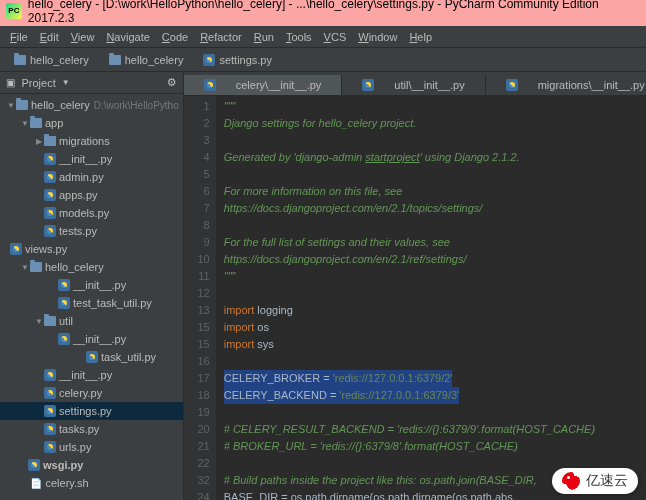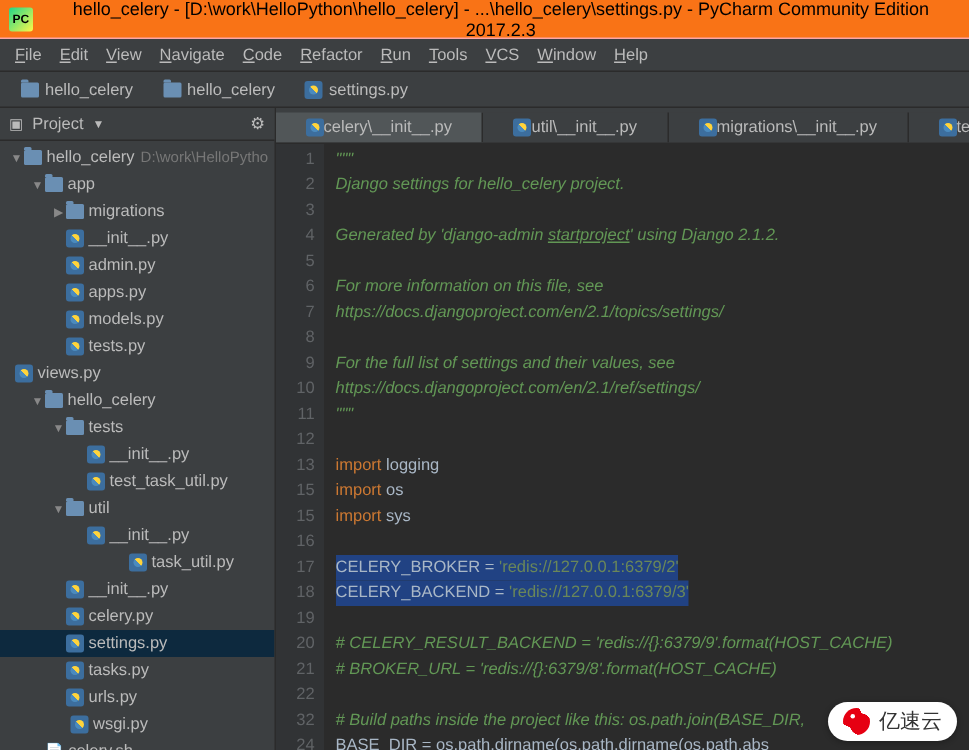--- a/index.html
+++ b/index.html
@@ -1,18 +1,18 @@
 <!DOCTYPE html>
 <html><head>
 <meta charset="utf-8">
 <style>
 * { margin: 0; padding: 0; box-sizing: border-box; font-family: "Segoe UI", Arial, sans-serif; }
 body { width: 646px; height: 500px; background: #3c3f41; color: #bbb; font-size: 11px; overflow: hidden; position: relative; }
 
-.titlebar { height: 26px; background: #f97316; color: #000; display: flex; align-items: center; padding: 0 6px; border-bottom: 1px solid #fca5a5; font-size: 12px; text-align: center; }
+.titlebar { height: 26px; background: #fca5a5; color: #000; display: flex; align-items: center; padding: 0 6px; border-bottom: 5px solid #fca5a5; font-size: 12px; }
 .titlebar .icon { width: 16px; height: 16px; background: linear-gradient(135deg,#21d789,#fcf84a); margin-right: 6px; border-radius: 2px; display:flex; align-items:center; justify-content:center; font-size:8px; font-weight:bold; color:#000;}
 
 .menubar { height: 22px; background: #3c3f41; display: flex; align-items: center; padding: 0 4px; gap: 0; border-bottom: 1px solid #2b2b2b; }
 .menubar span { padding: 2px 6px; color: #bbb; cursor: pointer; }
 .menubar span u { text-decoration: underline; }
 
 .tabbar1 { height: 24px; background: #3c3f41; display: flex; align-items: center; padding: 0 6px; gap: 4px; border-bottom: 1px solid #2b2b2b; }
 .tabbar1 .tab { display: flex; align-items: center; gap: 4px; padding: 2px 8px; color: #bbb; }
 .folder-icon { width: 12px; height: 10px; background: #6a8fb3; border-radius: 1px; display:inline-block; position:relative; }
 .folder-icon::before { content:''; position:absolute; top:-2px; left:0; width:5px; height:2px; background:#6a8fb3; border-radius:1px 1px 0 0;}
@@ -28,21 +28,21 @@
 .tree-row { display:flex; align-items:center; height:18px; padding-right:4px; white-space:nowrap; color:#bbb; }
 .tree-row.selected { background:#0d293e; }
 .arrow { width:10px; text-align:center; font-size:8px; color:#888; }
 .arrow.open::before { content:'▼'; }
 .arrow.closed::before { content:'▶'; }
 .tree-label { margin-left:3px; }
 .dimmed { color:#777; margin-left:4px; font-size:10px; }
 
 .editor-area { flex:1; display:flex; flex-direction:column; background:#2b2b2b; }
 .editor-tabs { height:24px; background:#3c3f41; display:flex; align-items:flex-end; border-bottom:1px solid #2b2b2b; overflow:hidden; }
-.etab { display:flex; align-items:center; gap:0; padding:4px 20px; background:#3c3f41; color:#bbb; font-size:11px; border-right:1px solid #2b2b2b; }
+.etab { display:flex; align-items:center; gap:20px; padding:4px 20px; background:#3c3f41; color:#bbb; font-size:11px; border-right:1px solid #2b2b2b; }
 .etab.active { background:#515658; }
 .editor-body { flex:1; display:flex; font-family: "Consolas","Menlo",monospace; font-size:11px; overflow:hidden; }
 .gutter { width:32px; background:#313335; color:#606366; text-align:right; padding:2px 6px 2px 0; line-height:17px; }
 .code { flex:1; padding:2px 0 2px 8px; line-height:17px; white-space:pre; color:#a9b7c6; }
 .c-comment { color:#629755; font-style:italic; }
 .c-kw { color:#cc7832; }
 .c-str { color:#6a8759; }
 .c-id { color:#a9b7c6; }
 .sel { background:#214283; display:inline-block; }
 .c-under { text-decoration: underline; }
@@ -142,25 +142,20 @@
         <div class="tree-row" style="">
           <span class="arrow "></span>
           <span class="pyfile-icon"></span>
           <span class="tree-label">views.py</span>
         </div>
         <div class="tree-row" style="padding-left: 20px;">
           <span class="arrow open"></span>
           <span class="folder-icon"></span>
           <span class="tree-label">hello_celery</span>
         </div>
-        <div class="tree-row" style="padding-left: 34px;">
-          <span class="arrow open"></span>
-          <span class="folder-icon"></span>
-          <span class="tree-label">tests</span>
-        </div>
         <div class="tree-row" style="padding-left: 48px;">
           <span class="arrow "></span>
           <span class="pyfile-icon"></span>
           <span class="tree-label">__init__.py</span>
         </div>
         <div class="tree-row" style="padding-left: 48px;">
           <span class="arrow "></span>
           <span class="pyfile-icon"></span>
           <span class="tree-label">test_task_util.py</span>
         </div>
@@ -197,21 +192,21 @@
         <div class="tree-row" style="padding-left: 34px;">
           <span class="arrow "></span>
           <span class="pyfile-icon"></span>
           <span class="tree-label">tasks.py</span>
         </div>
         <div class="tree-row" style="padding-left: 34px;">
           <span class="arrow "></span>
           <span class="pyfile-icon"></span>
           <span class="tree-label">urls.py</span>
         </div>
-        <div class="tree-row" style="padding-left: 37px;">
+        <div class="tree-row" style="padding-left: 18px; font-weight: bold;">
           <span class="arrow "></span>
           <span class="pyfile-icon"></span>
           <span class="tree-label">wsgi.py</span>
         </div>
         <div class="tree-row" style="padding-left: 20px;">
           <span class="arrow "></span>
           <span style="font-size: 10px;">📄</span>
           <span class="tree-label">celery.sh</span>
         </div>
       </div>

